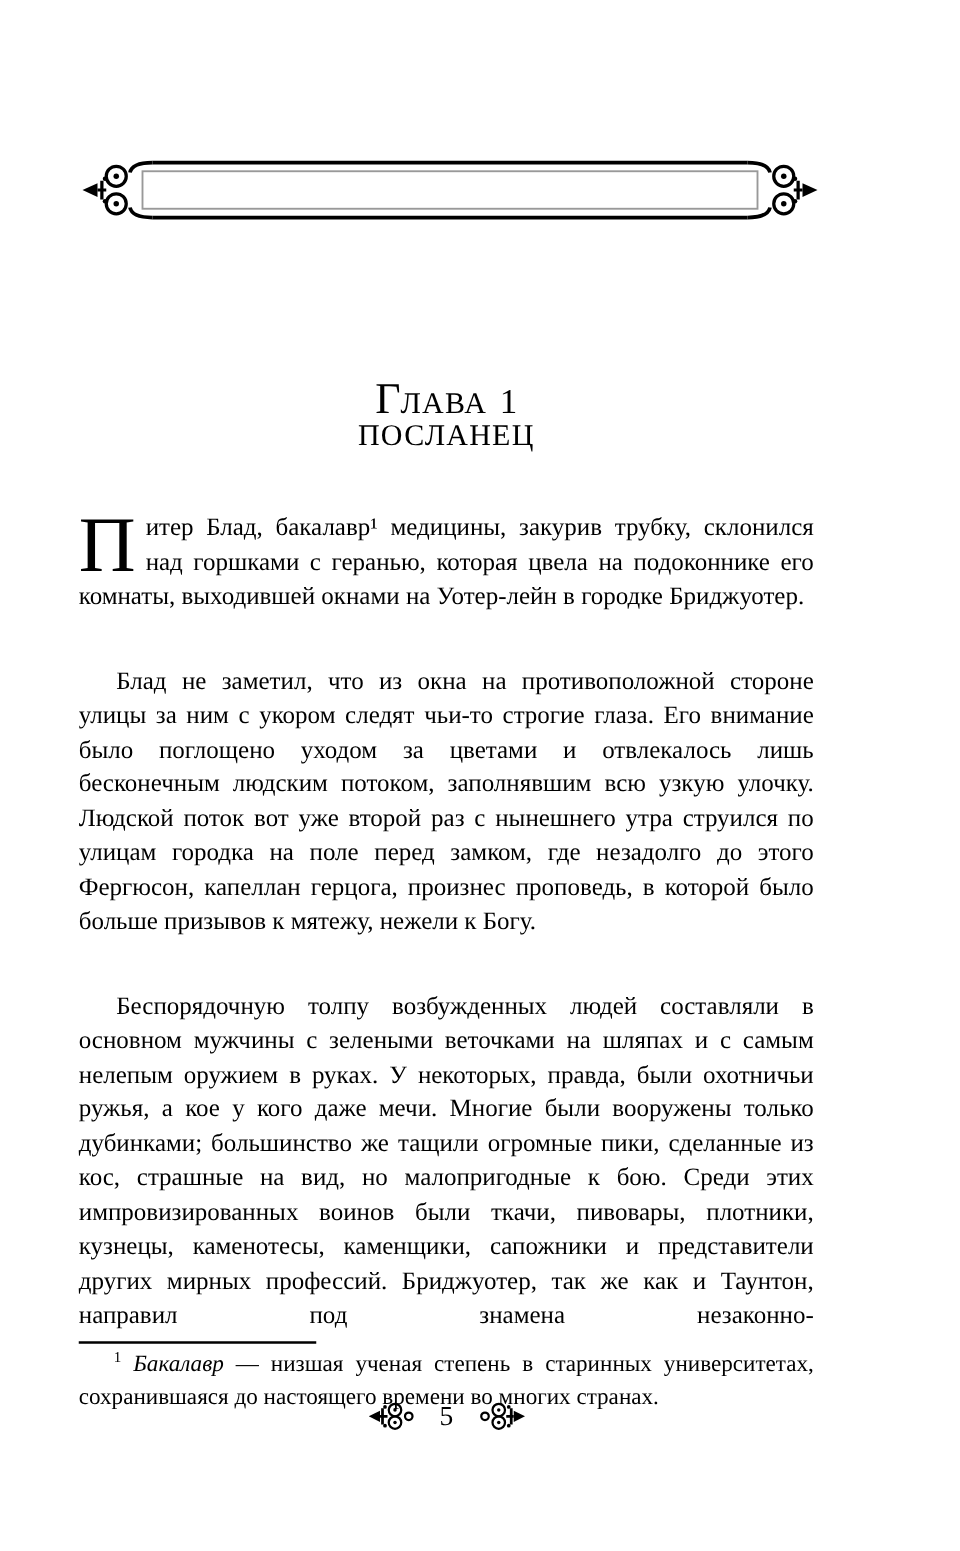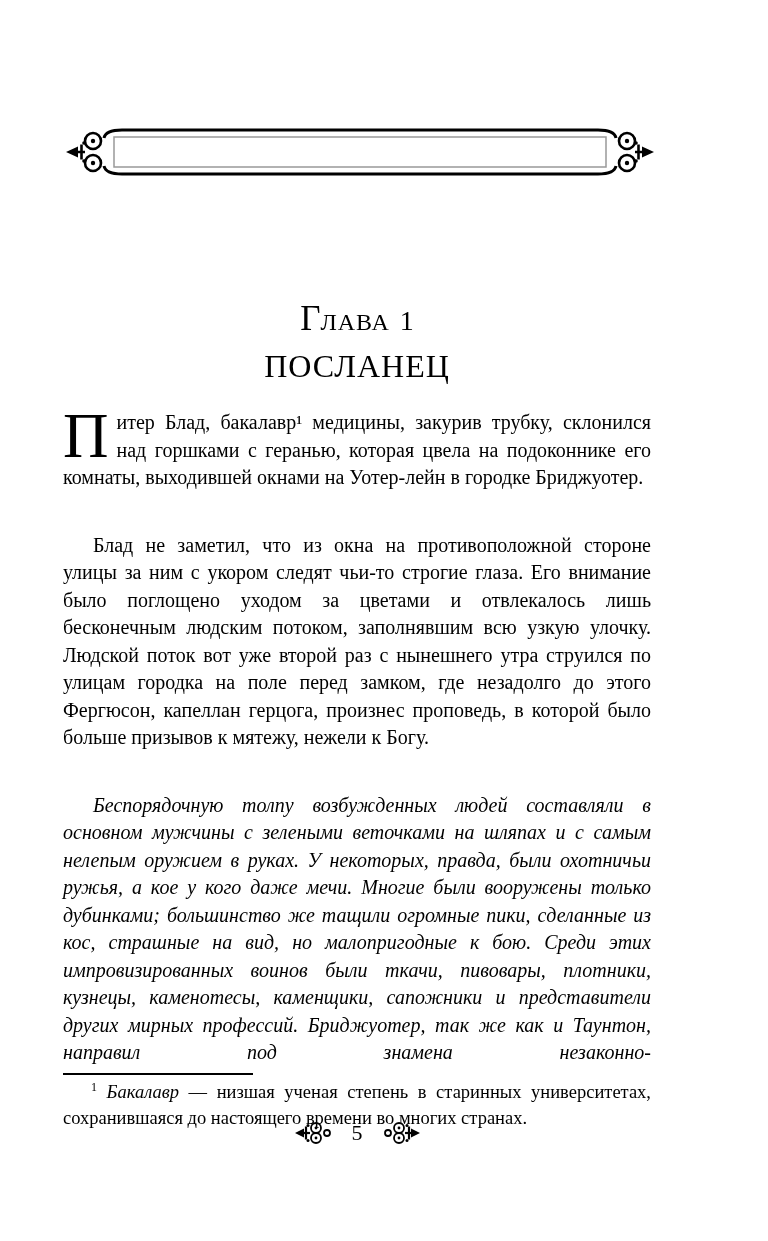--- a/index.html
+++ b/index.html
@@ -7,26 +7,26 @@
     position:relative; width:768px; height:1241px; background:#ffffff;
     font-family:"Liberation Serif", serif; color:#000; overflow:hidden;
   }
   
   .frame { position:absolute; left:64px; top:126px; }
   
   .chapter { position:absolute; top:299px; left:63px; width:588px; text-align:center; white-space:nowrap; }
   .ch-init { font-size:35px; }
   .ch-rest { font-size:24px; letter-spacing:1px; }
   .ch-num  { font-size:28px; margin-left:10px; }
-  .section-title { position:absolute; top:348px; left:63px; width:588px; text-align:center; font-size:32px; letter-spacing:1px; }
+  .section-title { position:absolute; top:336px; left:63px; width:588px; text-align:center; font-size:24px; letter-spacing:1px; }
   
   .content { position:absolute; top:409px; left:63px; width:588px; font-size:20px; line-height:27.5px; text-align:justify; }
   .para { margin:0; hyphens:manual; }
   .indent { text-indent:30px;margin-top:40px; }
-  .cut { text-align-last:justify;font-style:italic; }
+  .cut { text-align-last:justify; }
   .dropcap { float:left; font-size:63px; line-height:50px; height:53px; padding-top:2px; margin:0 8px 0 0; }
   sup { font-size:12px; line-height:0; }
   
   .footnote { margin-top:6px; }
   .fn-rule { width:190px; border-top:2px solid #000; margin:0 0 4px 0; }
   .fn-text { margin:0; font-size:18.5px; line-height:26px; text-indent:28px; text-align:justify; }
   .fn-text i { }
   
   .footer { position:absolute; top:1119px; left:63px; width:588px; display:flex; align-items:center; justify-content:center; gap:18px; }
   .pagenum { font-size:22px; line-height:28px; }

